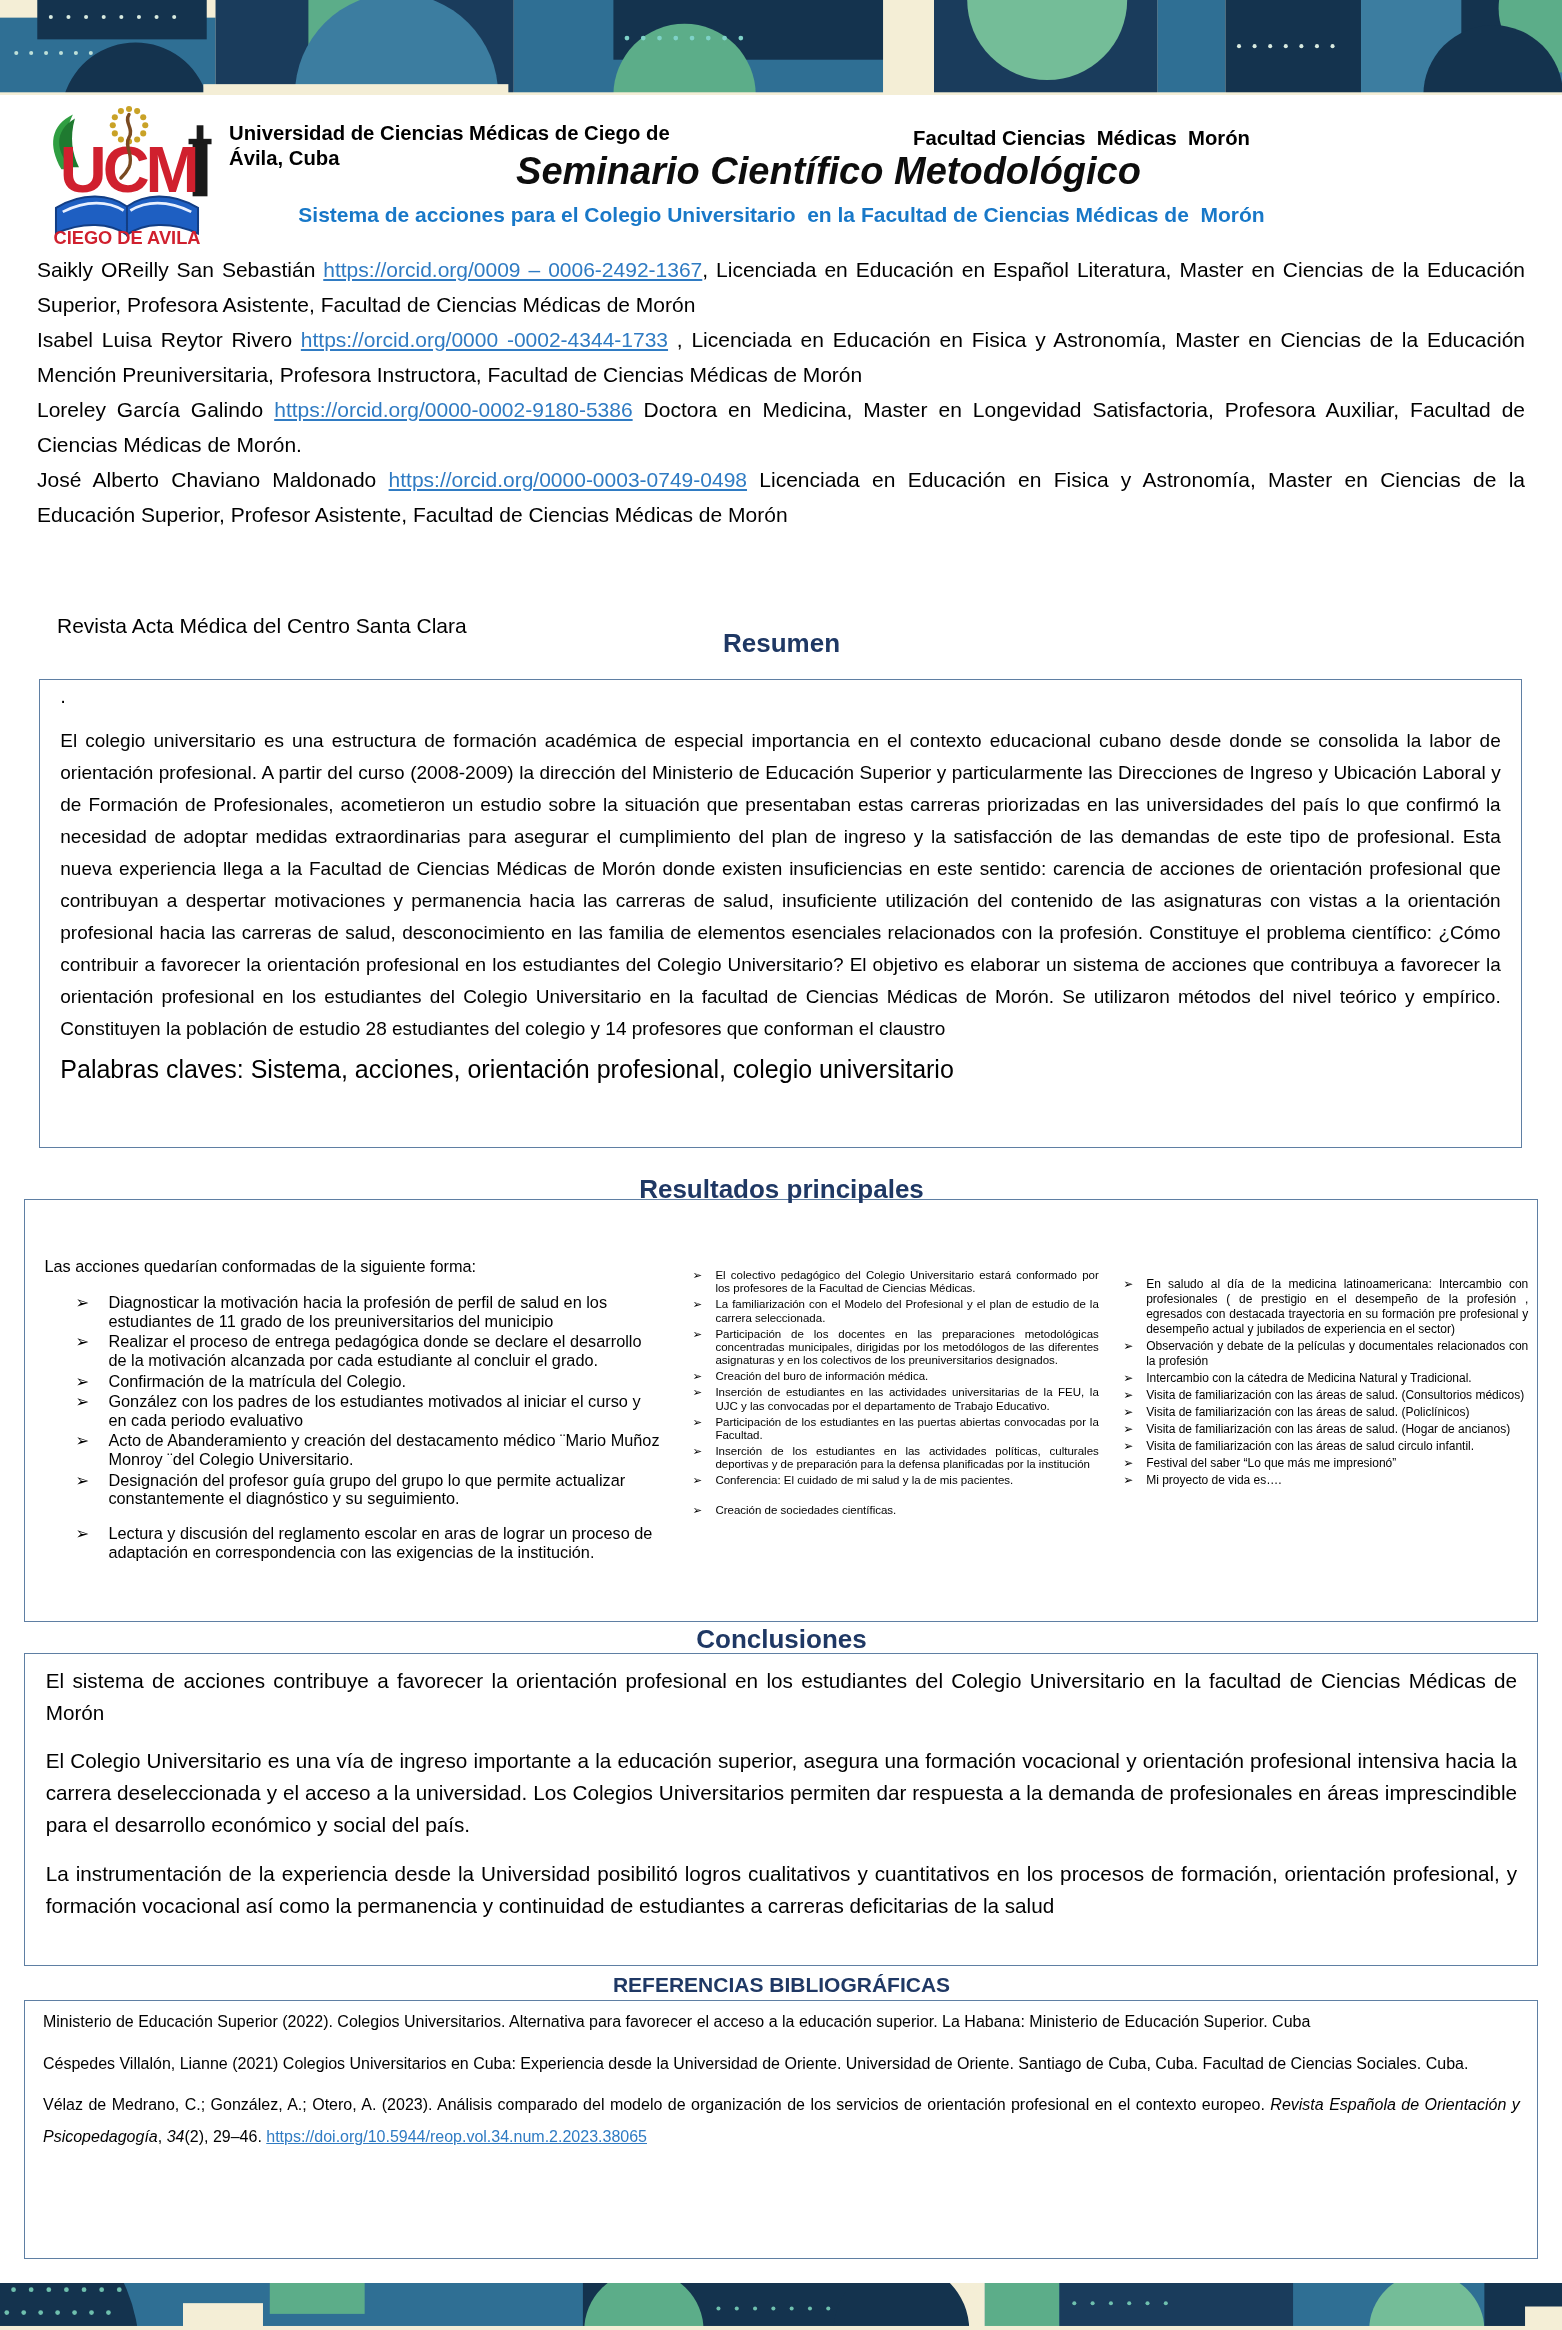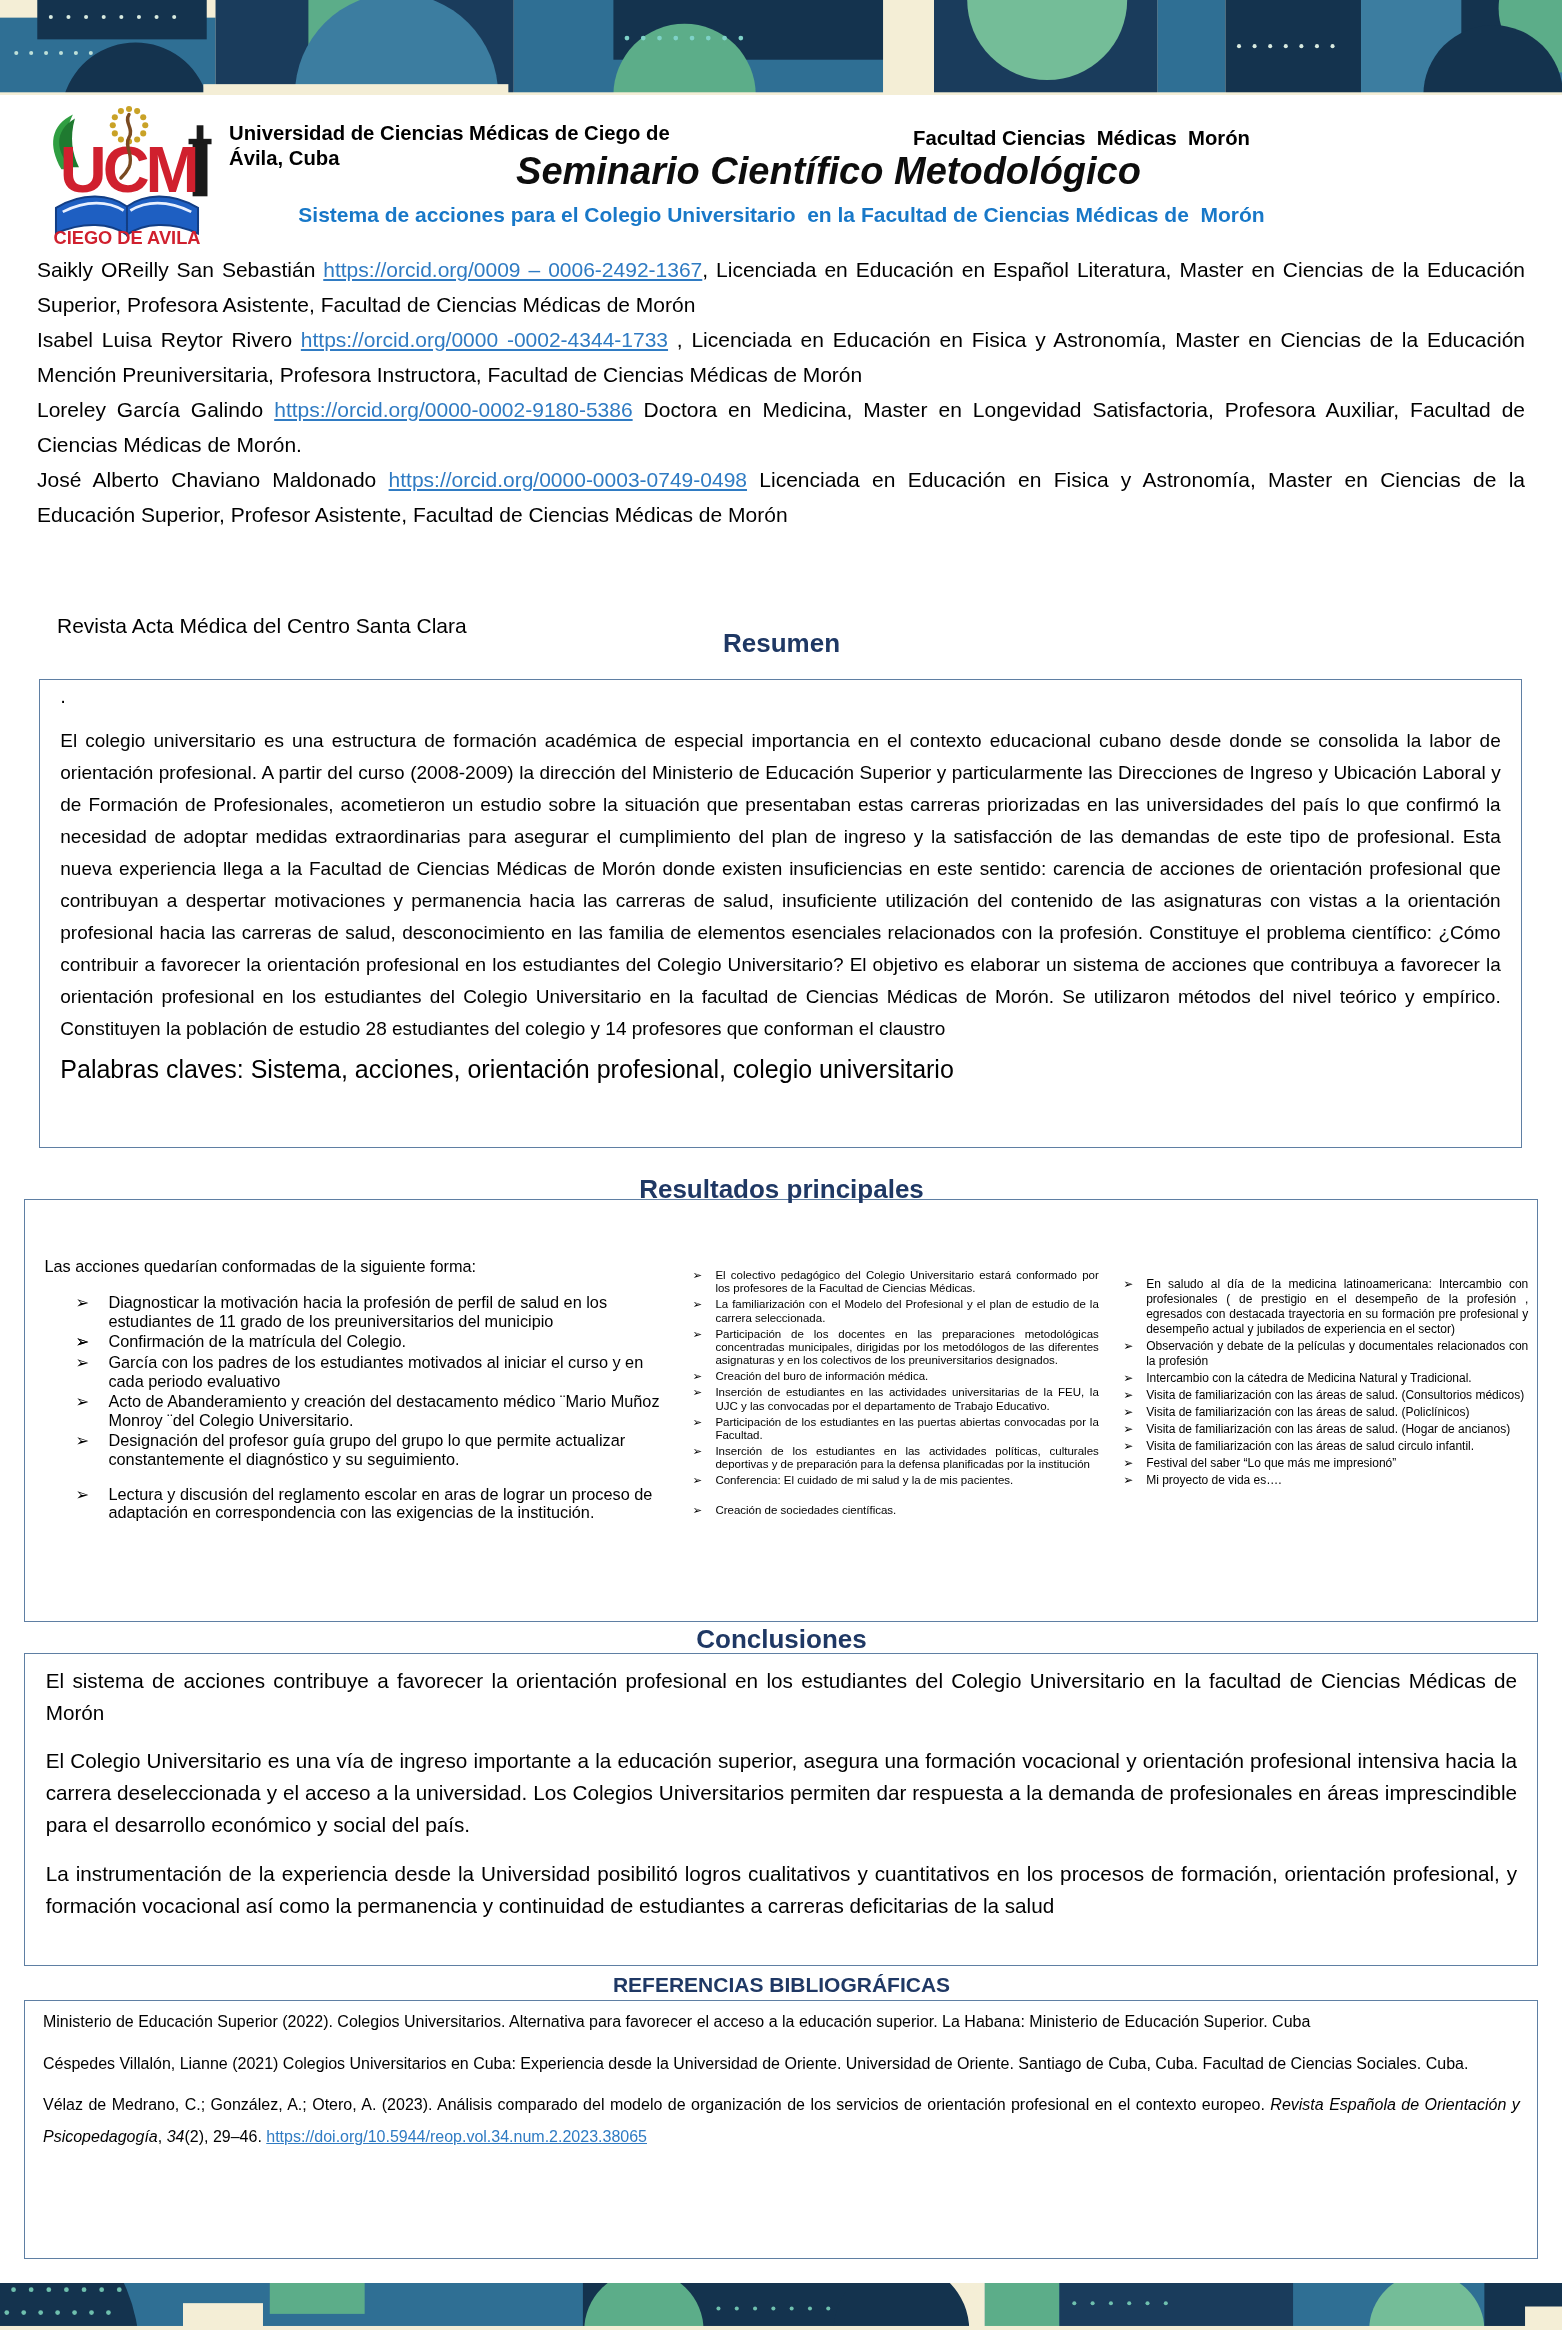--- a/index.html
+++ b/index.html
@@ -162,23 +162,23 @@
   <p id="keywords-line">Palabras claves: Sistema, acciones, orientación profesional, colegio universitario</p>
 </div>
 
 <div id="results-heading" class="sec-heading">Resultados principales</div>
 
 <div id="results-box" class="bbox">
   <div id="results-col-left">
     <p id="results-intro">Las acciones quedarían conformadas de la siguiente forma:</p>
     <div>
         <div class="bullet"><span class="arrow">➢</span><span class="btext">Diagnosticar la motivación hacia la profesión de perfil de salud en los estudiantes de 11 grado de los preuniversitarios del municipio</span></div>
-        <div class="bullet"><span class="arrow">➢</span></div>
+        <div class="bullet"><span class="arrow">➢</span><span class="btext">Realizar el proceso de entrega pedagógica donde se declare el desarrollo de la motivación alcanzada por cada estudiante al concluir el grado.</span></div>
         <div class="bullet"><span class="arrow">➢</span><span class="btext">Confirmación de la matrícula del Colegio.</span></div>
-        <div class="bullet"><span class="arrow">➢</span><span class="btext">García con los padres de los estudiantes motivados al iniciar el curso y en cada periodo evaluativo</span></div>
+        <div class="bullet"><span class="arrow">➢</span><span class="btext">González con los padres de los estudiantes motivados al iniciar el curso y en cada periodo evaluativo</span></div>
         <div class="bullet"><span class="arrow">➢</span><span class="btext">Acto de Abanderamiento y creación del destacamento médico ¨Mario Muñoz Monroy ¨del Colegio Universitario.</span></div>
         <div class="bullet"><span class="arrow">➢</span><span class="btext">Designación del profesor guía grupo del grupo lo que permite actualizar constantemente el diagnóstico y su seguimiento.</span></div>
         <div class="bullet gap"><span class="arrow">➢</span><span class="btext">Lectura y discusión del reglamento escolar en aras de lograr un proceso de adaptación en correspondencia con las exigencias de la institución.</span></div>
       </div>
   </div>
   <div id="results-col-middle">
       <div class="bullet"><span class="arrow">➢</span><span class="btext">El colectivo pedagógico del Colegio Universitario estará conformado por los profesores de la Facultad de Ciencias Médicas.</span></div>
       <div class="bullet"><span class="arrow">➢</span><span class="btext">La familiarización con el Modelo del Profesional y el plan de estudio de la carrera seleccionada.</span></div>
       <div class="bullet"><span class="arrow">➢</span><span class="btext">Participación de los docentes en las preparaciones metodológicas concentradas municipales, dirigidas por los metodólogos de las diferentes asignaturas y en los colectivos de los preuniversitarios designados.</span></div>
       <div class="bullet"><span class="arrow">➢</span><span class="btext">Creación del buro de información médica.</span></div>

